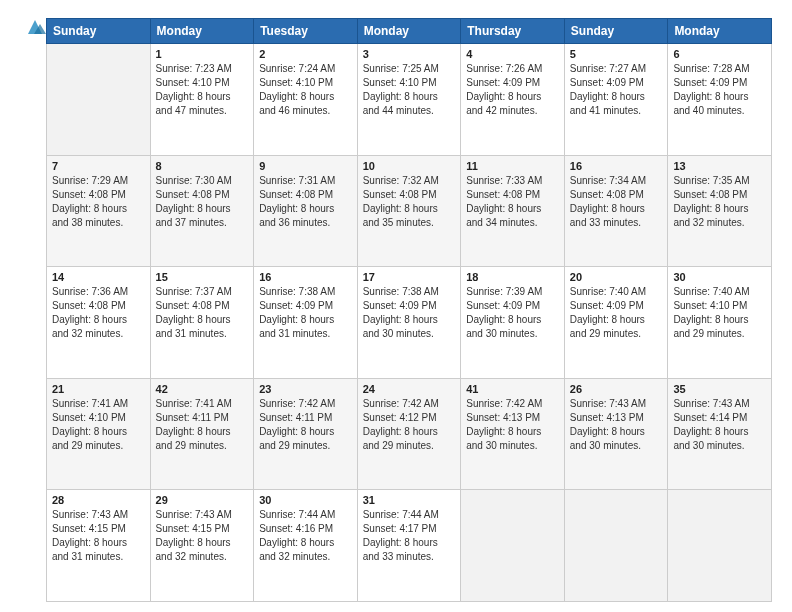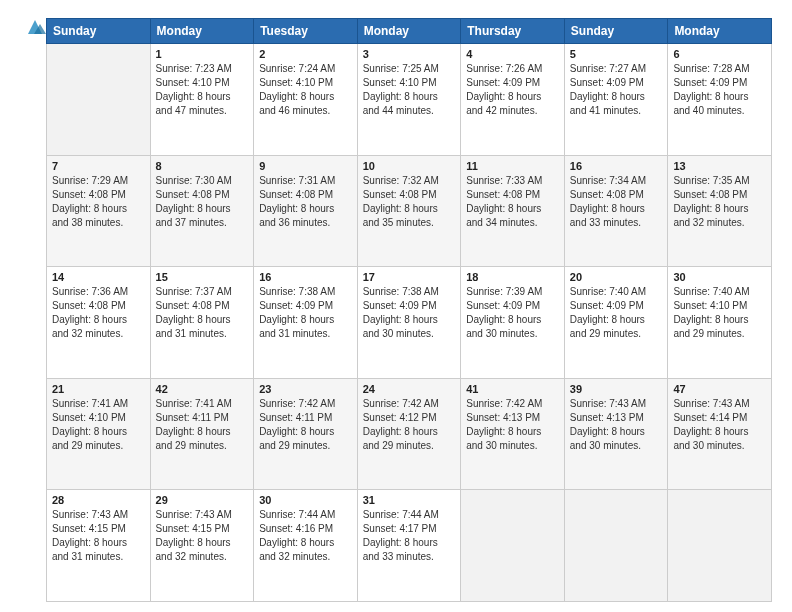--- a/index.html
+++ b/index.html
@@ -245,25 +245,25 @@
           </td>
           <td>
             <span class="day-num">24</span>
             <div class="cell-content">Sunrise: 7:42 AM<br>Sunset: 4:12 PM<br>Daylight: 8 hours and 29 minutes.</div>
           </td>
           <td>
             <span class="day-num">41</span>
             <div class="cell-content">Sunrise: 7:42 AM<br>Sunset: 4:13 PM<br>Daylight: 8 hours and 30 minutes.</div>
           </td>
           <td>
-            <span class="day-num">39</span>
+            <span class="day-num">26</span>
             <div class="cell-content">Sunrise: 7:43 AM<br>Sunset: 4:13 PM<br>Daylight: 8 hours and 30 minutes.</div>
           </td>
           <td>
-            <span class="day-num">47</span>
+            <span class="day-num">35</span>
             <div class="cell-content">Sunrise: 7:43 AM<br>Sunset: 4:14 PM<br>Daylight: 8 hours and 30 minutes.</div>
           </td>
         </tr>
         <tr>
           <td>
             <span class="day-num">28</span>
             <div class="cell-content">Sunrise: 7:43 AM<br>Sunset: 4:15 PM<br>Daylight: 8 hours and 31 minutes.</div>
           </td>
           <td>
             <span class="day-num">29</span>

